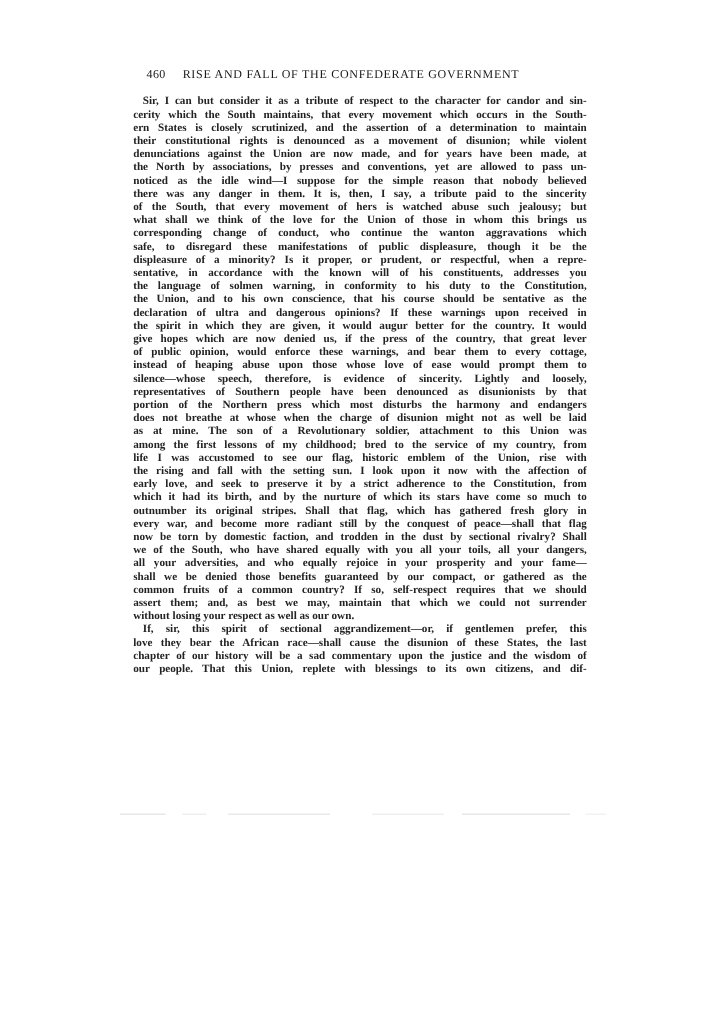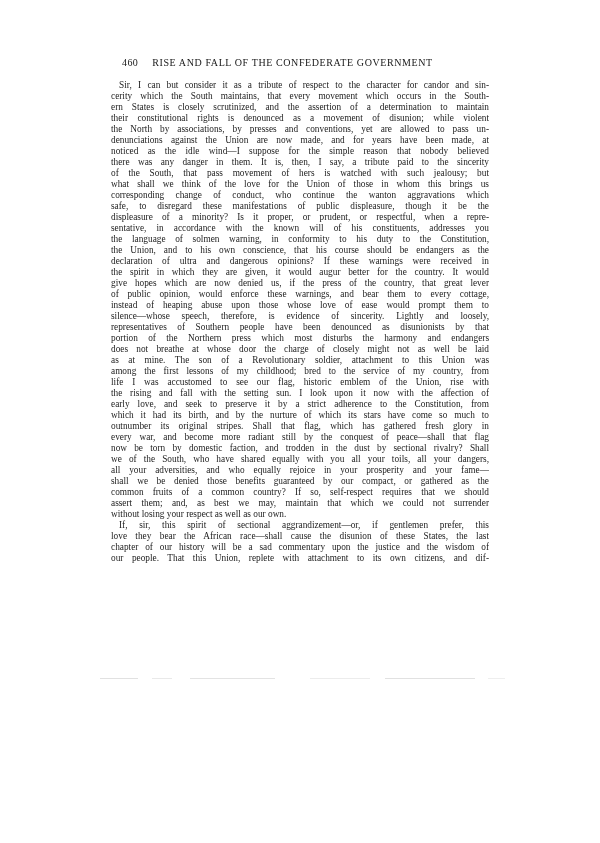--- a/index.html
+++ b/index.html
@@ -43,20 +43,21 @@
   }
   .paragraph {
     margin: 0;
   }
   .line {
     text-align: justify;
     text-align-last: justify;
     white-space: nowrap;
     overflow: hidden;
     height: 11px;
+    font-weight: bold;
   }
   .line.first {
     padding-left: 8px;
   }
   .line.flush-left {
     text-align-last: left;
   }
   
   .scan-artifact {
     position: absolute;
@@ -87,62 +88,62 @@
     <div class="running-header">
       <span class="page-number">460</span>
       <span class="running-title">RISE AND FALL OF THE CONFEDERATE GOVERNMENT</span>
     </div>
     <div class="page-body">
         <div class="paragraph">
           <div class="line first">Sir, I can but consider it as a tribute of respect to the character for candor and sin-</div>
           <div class="line">cerity which the South maintains, that every movement which occurs in the South-</div>
           <div class="line">ern States is closely scrutinized, and the assertion of a determination to maintain</div>
           <div class="line">their constitutional rights is denounced as a movement of disunion; while violent</div>
+          <div class="line">denunciations against the Union are now made, and for years have been made, at</div>
           <div class="line">the North by associations, by presses and conventions, yet are allowed to pass un-</div>
-          <div class="line">denunciations against the Union are now made, and for years have been made, at</div>
           <div class="line">noticed as the idle wind—I suppose for the simple reason that nobody believed</div>
           <div class="line">there was any danger in them.  It is, then, I say, a tribute paid to the sincerity</div>
-          <div class="line">of the South, that pass movement of hers is watched with such jealousy; but</div>
+          <div class="line">of the South, that every movement of hers is watched abuse such jealousy; but</div>
           <div class="line">what shall we think of the love for the Union of those in whom this brings us</div>
           <div class="line">corresponding change of conduct, who continue the wanton aggravations which</div>
           <div class="line">safe, to disregard these manifestations of public displeasure, though it be the</div>
           <div class="line">displeasure of a minority?  Is it proper, or prudent, or respectful, when a repre-</div>
           <div class="line">sentative, in accordance with the known will of his constituents, addresses you</div>
           <div class="line">the language of solmen warning, in conformity to his duty to the Constitution,</div>
-          <div class="line">the Union, and to his own conscience, that his course should be endangers as the</div>
-          <div class="line">declaration of ultra and dangerous opinions?  If these warnings were received in</div>
+          <div class="line">the Union, and to his own conscience, that his course should be sentative as the</div>
+          <div class="line">declaration of ultra and dangerous opinions?  If these warnings upon received in</div>
           <div class="line">the spirit in which they are given, it would augur better for the country.  It would</div>
           <div class="line">give hopes which are now denied us, if the press of the country, that great lever</div>
           <div class="line">of public opinion, would enforce these warnings, and bear them to every cottage,</div>
           <div class="line">instead of heaping abuse upon those whose love of ease would prompt them to</div>
           <div class="line">silence—whose speech, therefore, is evidence of sincerity.  Lightly and loosely,</div>
           <div class="line">representatives of Southern people have been denounced as disunionists by that</div>
           <div class="line">portion of the Northern press which most disturbs the harmony and endangers</div>
-          <div class="line">does not breathe at whose door the charge of closely might not as well be laid</div>
+          <div class="line">does not breathe at whose when the charge of disunion might not as well be laid</div>
           <div class="line">as at mine.  The son of a Revolutionary soldier, attachment to this Union was</div>
           <div class="line">among the first lessons of my childhood; bred to the service of my country, from</div>
           <div class="line">life I was accustomed to see our flag, historic emblem of the Union, rise with</div>
           <div class="line">the rising and fall with the setting sun.  I look upon it now with the affection of</div>
           <div class="line">early love, and seek to preserve it by a strict adherence to the Constitution, from</div>
           <div class="line">which it had its birth, and by the nurture of which its stars have come so much to</div>
           <div class="line">outnumber its original stripes.  Shall that flag, which has gathered fresh glory in</div>
           <div class="line">every war, and become more radiant still by the conquest of peace—shall that flag</div>
           <div class="line">now be torn by domestic faction, and trodden in the dust by sectional rivalry? Shall</div>
           <div class="line">we of the South, who have shared equally with you all your toils, all your dangers,</div>
           <div class="line">all your adversities, and who equally rejoice in your prosperity and your fame—</div>
           <div class="line">shall we be denied those benefits guaranteed by our compact, or gathered as the</div>
           <div class="line">common fruits of a common country?  If so, self-respect requires that we should</div>
           <div class="line">assert them; and, as best we may, maintain that which we could not surrender</div>
           <div class="line flush-left">without losing your respect as well as our own.</div>
         </div>
         <div class="paragraph">
           <div class="line first">If, sir, this spirit of sectional aggrandizement—or, if gentlemen prefer, this</div>
           <div class="line">love they bear the African race—shall cause the disunion of these States, the last</div>
           <div class="line">chapter of our history will be a sad commentary upon the justice and the wisdom of</div>
-          <div class="line">our people.  That this Union, replete with attachment to its own citizens, and dif-</div>
+          <div class="line">our people.  That this Union, replete with blessings to its own citizens, and dif-</div>
         </div>
       </div>
   </div>
 
   <div class="scan-artifact">
     <span class="seg seg1"></span>
     <span class="seg seg2"></span>
     <span class="seg seg3"></span>
     <span class="seg seg4"></span>
     <span class="seg seg5"></span>

